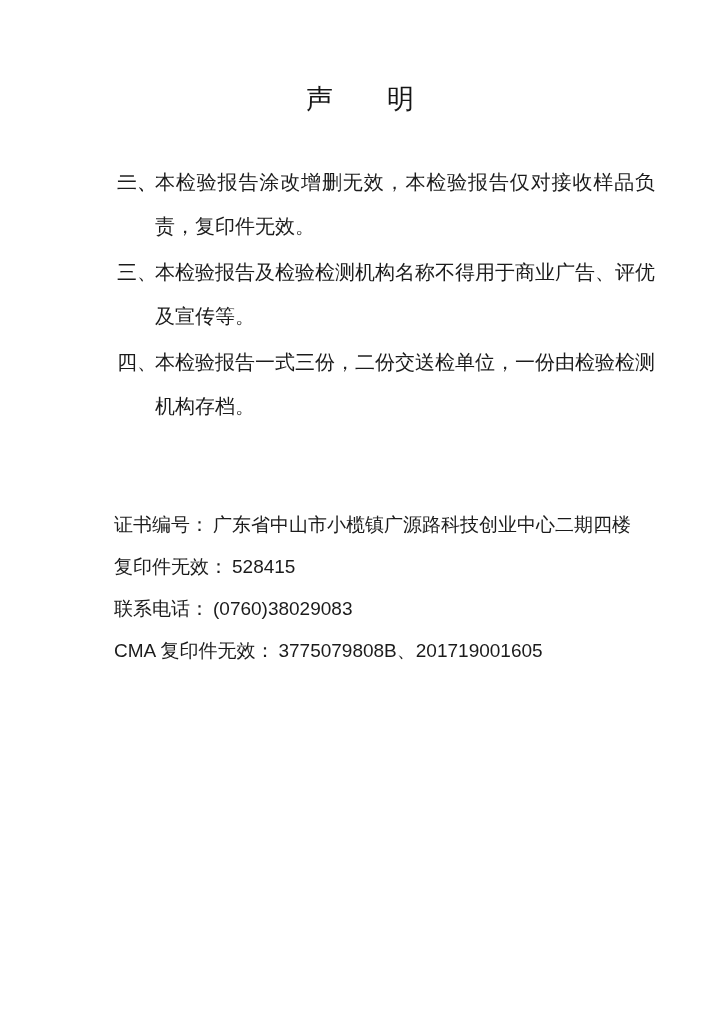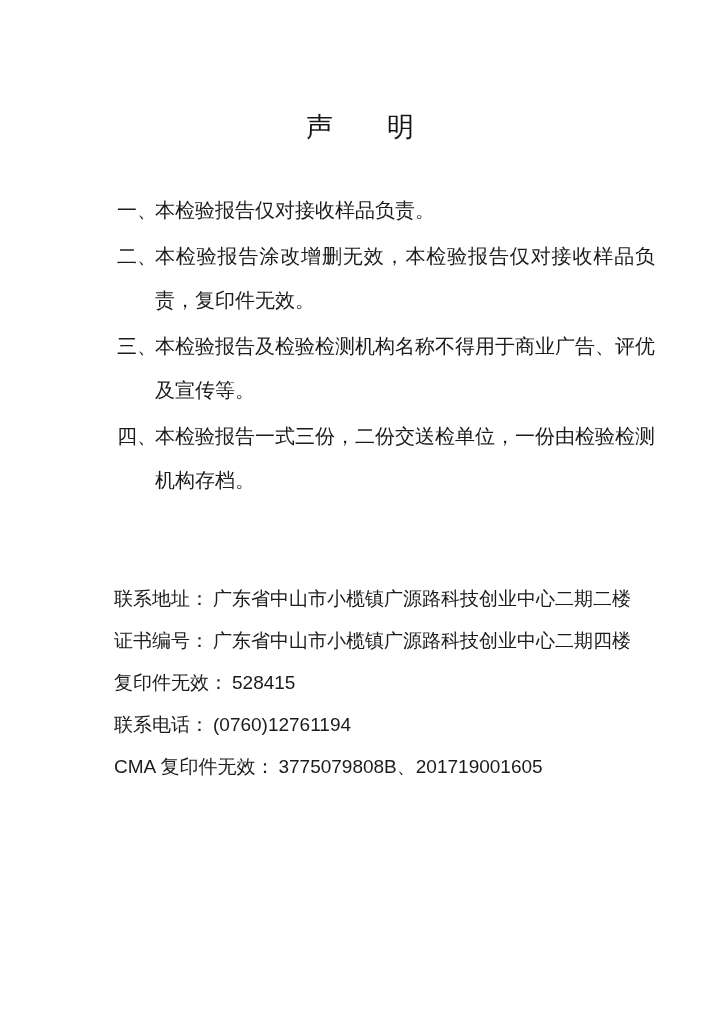--- a/index.html
+++ b/index.html
@@ -8,21 +8,21 @@
     width: 720px;
     height: 1018px;
     background: #ffffff;
     color: #1b1b1b;
     font-family: "Liberation Serif", "DejaVu Serif", serif;
     overflow: hidden;
     margin: 0 auto;
   }
   .title {
     margin: 0;
-    padding-top: 112px;
+    padding-top: 84px;
     font-size: 27px;
     line-height: 30px;
     font-weight: normal;
     text-align: center;
     color: #161616;
     white-space: pre;
   }
   .items {
     list-style: none;
     margin: 46px 0 0 0;
@@ -55,47 +55,43 @@
 </head>
 <body>
 
 <div class="page">
 
   <h1 class="title">声　　明</h1>
 
   <ol class="items">
     <li class="item">
       <span class="num">一、</span>
-      <span class="text">本检验报告仅对接收样品负责。</span>
     </li>
     <li class="item">
       <span class="num">二、</span>
       <span class="text">本检验报告涂改增删无效，本检验报告仅对接收样品负责，复印件无效。</span>
     </li>
     <li class="item">
       <span class="num">三、</span>
       <span class="text">本检验报告及检验检测机构名称不得用于商业广告、评优及宣传等。</span>
     </li>
     <li class="item">
       <span class="num">四、</span>
       <span class="text">本检验报告一式三份，二份交送检单位，一份由检验检测机构存档。</span>
     </li>
   </ol>
 
   <div class="contact">
     <div class="contact-line">
-      <span class="label">联系地址：</span><span class="value">广东省中山市小榄镇广源路科技创业中心二期二楼</span>
-    </div>
-    <div class="contact-line">
       <span class="label">证书编号：</span><span class="value">广东省中山市小榄镇广源路科技创业中心二期四楼</span>
     </div>
     <div class="contact-line">
       <span class="label">复印件无效：</span><span class="value">528415</span>
     </div>
     <div class="contact-line">
-      <span class="label">联系电话：</span><span class="value">(0760)12761194</span>
+      <span class="label">联系电话：</span><span class="value">(0760)38029083</span>
     </div>
     <div class="contact-line">
       <span class="label">CMA 复印件无效：</span><span class="value">3775079808B、201719001605</span>
     </div>
   </div>
 
 </div>
 
 </body></html>

